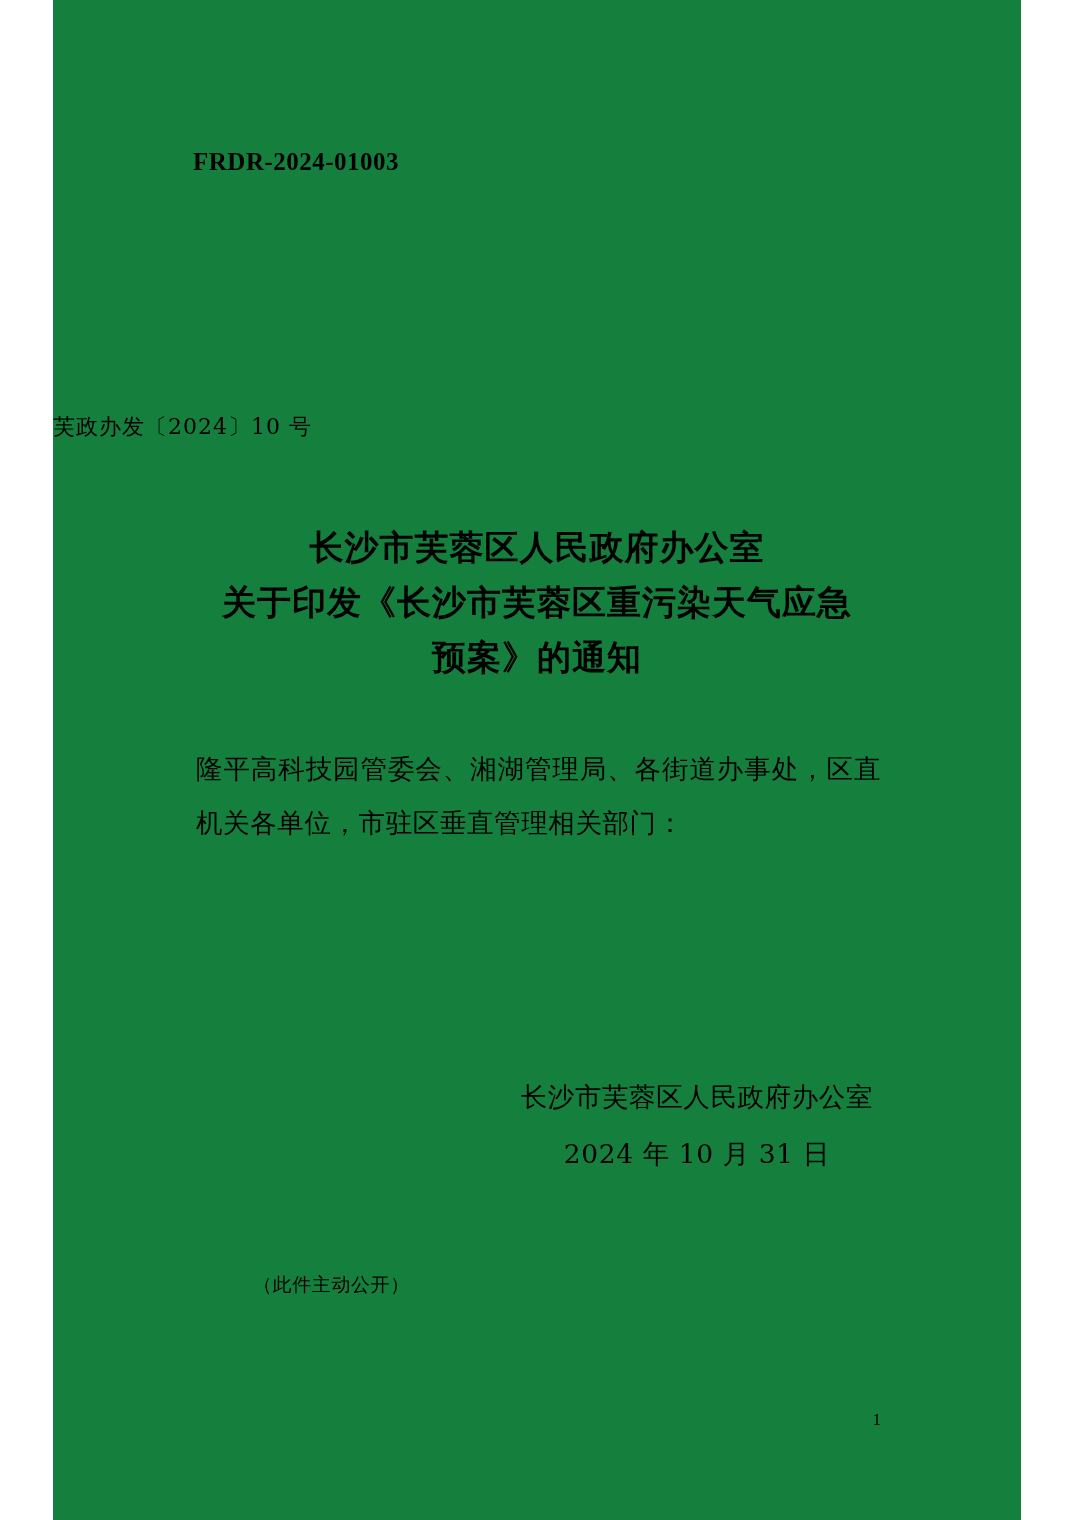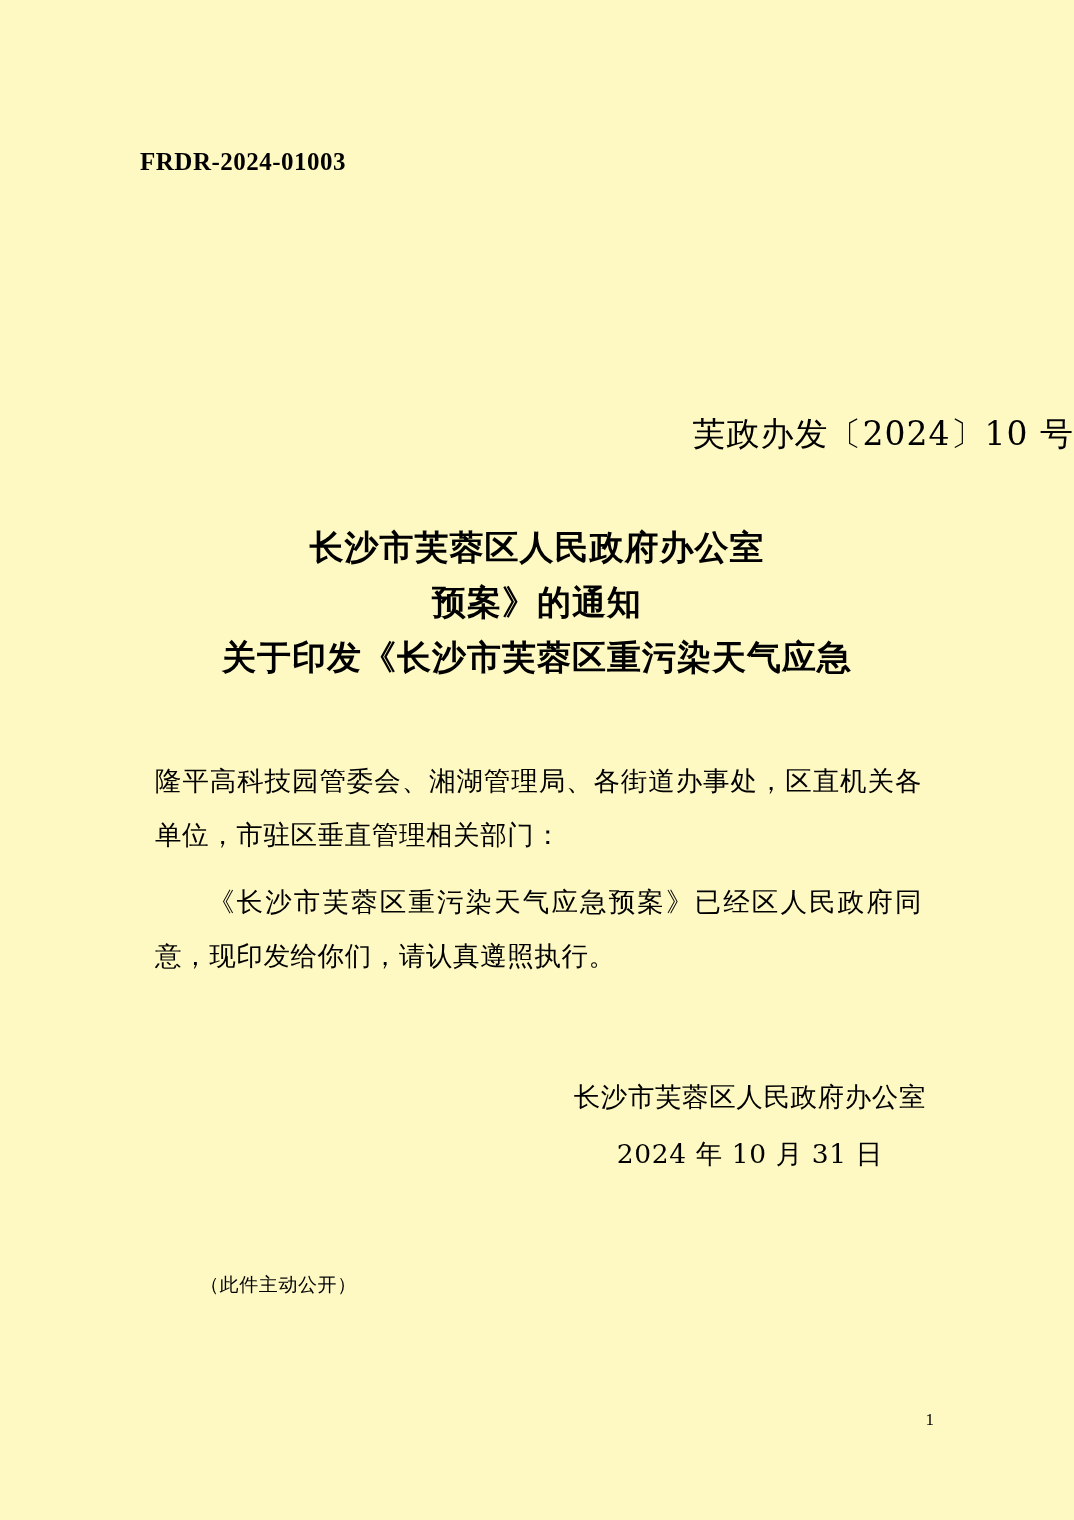--- a/index.html
+++ b/index.html
@@ -6,43 +6,43 @@
     margin: 0;
     padding: 0;
     background: #ffffff;
   }
   body {
     font-family: "Liberation Serif", "DejaVu Serif", serif;
     color: #000000;
   }
   .page {
     position: relative;
-    width: 1074px;
+    width: 968px;
     height: 1520px;
     margin: 0 auto;
-    background: #fef9c3;
+    background: #15803d;
     overflow: hidden;
     box-sizing: border-box;
   }
   .doc-number {
     position: absolute;
     left: 140px;
     top: 148px;
     font-size: 25px;
     font-weight: bold;
     letter-spacing: 0.5px;
     font-family: "Liberation Serif", "DejaVu Serif", serif;
   }
   .issue-number {
     position: absolute;
     left: 0;
     right: 0;
     top: 412px;
-    text-align: right;
-    font-size: 33px;
+    text-align: left;
+    font-size: 22px;
     letter-spacing: 1px;
     font-family: "DejaVu Serif", "Liberation Serif", serif;
   }
   .title-block {
     position: absolute;
     left: 145px;
     right: 145px;
     top: 520px;
     text-align: center;
     font-size: 34px;
@@ -60,21 +60,21 @@
     left: 143px;
     right: 140px;
     top: 742px;
     font-size: 26.5px;
     line-height: 2.05;
     letter-spacing: 0.6px;
     text-align: justify;
     font-family: "DejaVu Serif", "Liberation Serif", serif;
   }
   .para {
-    margin: 12px;
+    margin: 0;
   }
   .para.indent {
     text-indent: 2em;
   }
   .signature {
     position: absolute;
     right: 148px;
     top: 1070px;
     text-align: center;
     font-size: 26.5px;
@@ -111,27 +111,26 @@
 <body>
 
 <div class="page">
 
   <div class="doc-number">FRDR-2024-01003</div>
 
   <div class="issue-number">芙政办发〔2024〕10 号</div>
 
   <div class="title-block">
     <span class="title-line">长沙市芙蓉区人民政府办公室</span>
+    <span class="title-line">关于印发《长沙市芙蓉区重污染天气应急</span>
     <span class="title-line">预案》的通知</span>
-    <span class="title-line">关于印发《长沙市芙蓉区重污染天气应急</span>
   </div>
 
   <div class="body-block">
     <p class="para">隆平高科技园管委会、湘湖管理局、各街道办事处，区直机关各单位，市驻区垂直管理相关部门：</p>
-    <p class="para indent">《长沙市芙蓉区重污染天气应急预案》已经区人民政府同意，现印发给你们，请认真遵照执行。</p>
   </div>
 
   <div class="signature">
     <span class="sig-line">长沙市芙蓉区人民政府办公室</span>
     <span class="sig-date">2024 年 10 月 31 日</span>
   </div>
 
   <div class="disclosure">（此件主动公开）</div>
 
   <div class="page-number">1</div>

